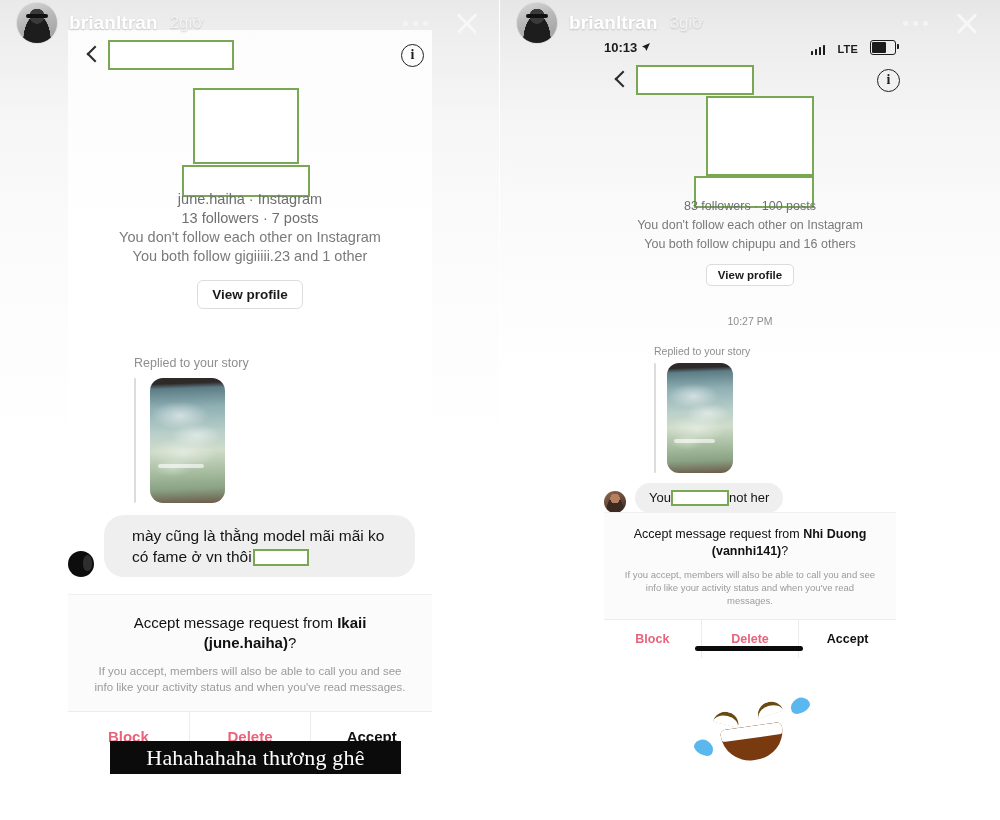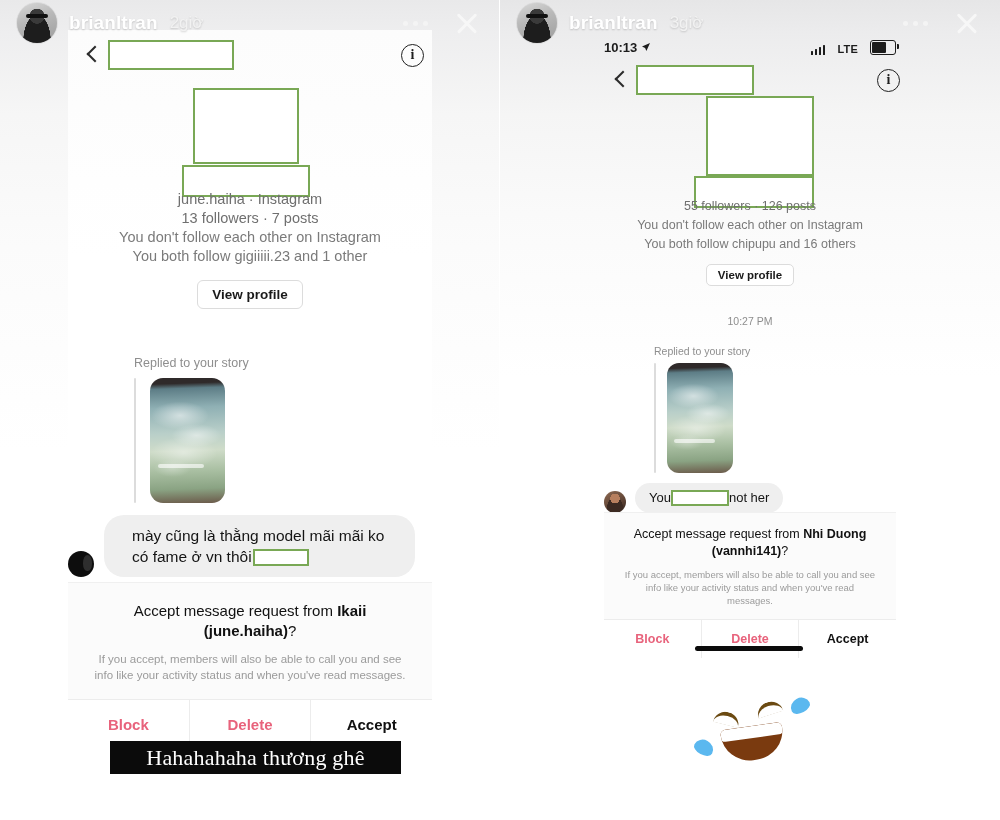--- a/index.html
+++ b/index.html
@@ -175,21 +175,21 @@
     background:#efefef;border-radius:20px;padding:10px 28px;
     font-size:15.5px;line-height:21px;color:#141414;max-width:255px;
   }
   .panel.right .bubble{
     border-radius:18px;padding:6px 14px;font-size:13px;line-height:18px;max-width:220px;
     display:flex;align-items:center;
   }
 
   
   .req-card{position:absolute;background:#14532d;}
-  .panel.left .req-card{left:68px;top:582px;width:364px;}
+  .panel.left .req-card{left:68px;top:594px;width:364px;}
   .panel.right .req-card{left:604px;top:512px;width:292px;}
   .req-body{padding:18px 24px 16px;background:#fbfbfb;border-top:1px solid #f0f0f0;}
   .panel.right .req-body{padding:13px 18px 12px;}
   .req-title{font-size:15px;line-height:20px;color:#111;text-align:center;}
   .panel.right .req-title{font-size:12.5px;line-height:17px;}
   .req-title b{font-weight:700;}
   .req-sub{font-size:11.5px;line-height:16px;color:#9b9b9b;text-align:center;margin-top:10px;}
   .panel.right .req-sub{font-size:9.5px;line-height:13px;margin-top:8px;}
   .req-actions{display:flex;border-top:1px solid #ececec;background:#ffffff;}
   .req-btn{
@@ -373,21 +373,21 @@
     <div class="dm-nav" style="left:108px;">
       <div class="chev-back"></div>
       <div class="redact" style="position:relative;left:6px;width:118px;height:30px;"></div>
       <div class="info-icon">i</div>
     </div>
 
     <div class="redact" style="left:206px;top:96px;width:108px;height:80px;"></div>
     <div class="redact" style="left:194px;top:176px;width:120px;height:32px;"></div>
 
     <div class="profile" style="left:0;top:196px;width:500px;">
-      <div class="p-stats">55 followers · 126 posts</div>
+      <div class="p-stats">83 followers · 100 posts</div>
       <div class="p-rel">You don't follow each other on Instagram</div>
       <div class="p-rel">You both follow chipupu and 16 others</div>
       <div class="view-profile">View profile</div>
     </div>
 
     <div class="convo" style="left:104px;top:315px;width:292px;">
       <div class="msg-time">10:27 PM</div>
       <div class="replied">Replied to your story</div>
       <div class="story-quote">
         <div class="quote-bar"></div>

